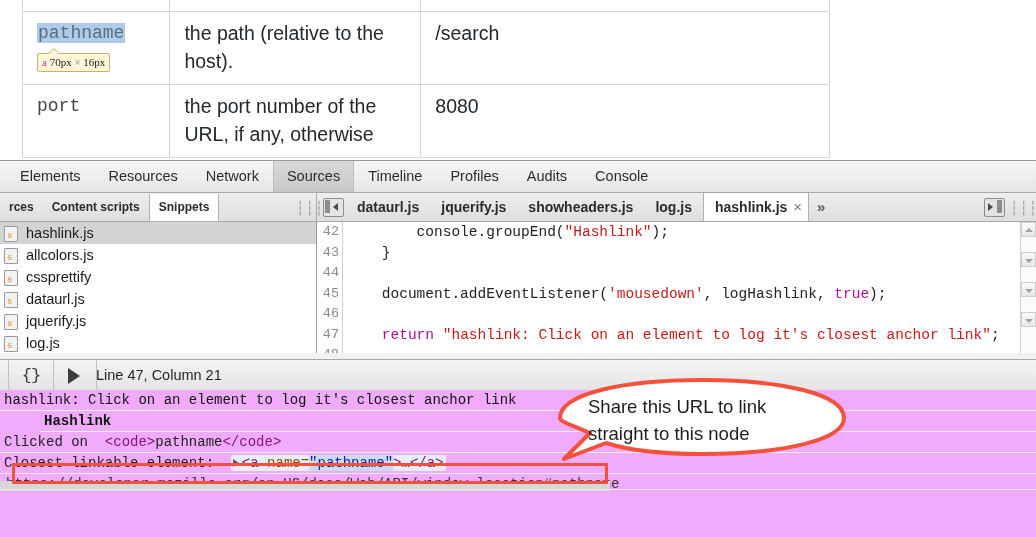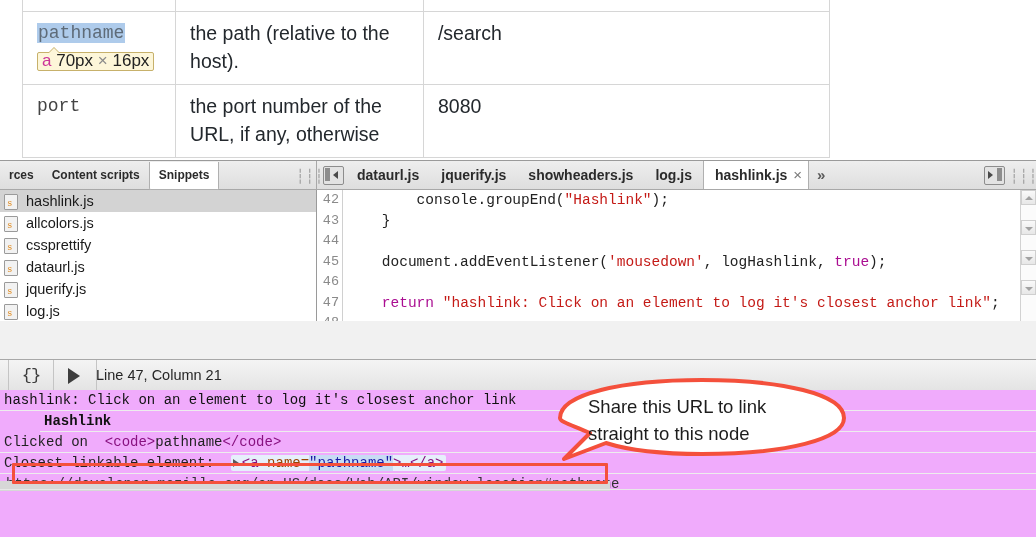--- a/index.html
+++ b/index.html
@@ -17,21 +17,21 @@
   .doc-table td { border: 1px solid #d6d6d6; padding: 7px 14px 9px 14px; vertical-align: top;
                   font-size: 19.5px; line-height: 28px; color: #23282d; }
   .doc-table td.c1 { width: 126px; font-family: "Liberation Mono", monospace; font-size: 18px; color: #444; white-space: nowrap; }
   .doc-table td.c2 { width: 257px; }
   .doc-table td.c3 { width: 410px; }
   .hl-name { background: #aecbeb; color: #5e6b78; padding: 0 1px; }
   .inspect-tip {
     display: inline-block; margin-top: 4px;
     background: #fdf6d9; border: 1px solid #c7b16b;
     border-radius: 2px; padding: 0px 4px 1px 4px;
-    font-family: Liberation Sans, sans-serif; font-size: 17px; line-height: 16px;
+    font-family: Liberation Serif, serif; font-size: 11px; line-height: 16px;
     position: relative; white-space: nowrap;
   }
   .inspect-tip .tag { color: #cc3399; }
   .inspect-tip .num { color: #222; }
   .inspect-tip .unit { color: #8a8a8a; }
   .inspect-tip::before { content: ""; position: absolute; left: 11px; top: -5px;
      border-left: 5px solid transparent; border-right: 5px solid transparent; border-bottom: 5px solid #fdf6d9; z-index:2;}
   .inspect-tip::after { content: ""; position: absolute; left: 10px; top: -6px;
      border-left: 6px solid transparent; border-right: 6px solid transparent; border-bottom: 6px solid #c7b16b; z-index:1;}
 
@@ -176,20 +176,23 @@
         <td class="c1"><span>port</span></td>
         <td class="c2">the port number of the URL, if any, otherwise</td>
         <td class="c3">8080</td>
       </tr>
     </tbody>
       </table>
   </div>
 
   <div class="devtools">
 
+    <div class="tabstrip">
+      <span class="spacer"></span><span class="tab">Elements</span><span class="tab">Resources</span><span class="tab">Network</span><span class="tab active">Sources</span><span class="tab">Timeline</span><span class="tab">Profiles</span><span class="tab">Audits</span><span class="tab">Console</span>
+    </div>
 
     <div class="subbar">
       <span class="stab">rces</span><span class="stab">Content scripts</span><span class="stab sel">Snippets</span>
       <span class="grip" style="left:296px;">┆┆┆</span>
       <span class="vsep" style="left:316px;"></span>
       <span class="sidebar-toggle" style="left:323px;">
           <i></i>
           <b></b>
         </span>
       <span style="position:absolute;left:346px;top:0;">

